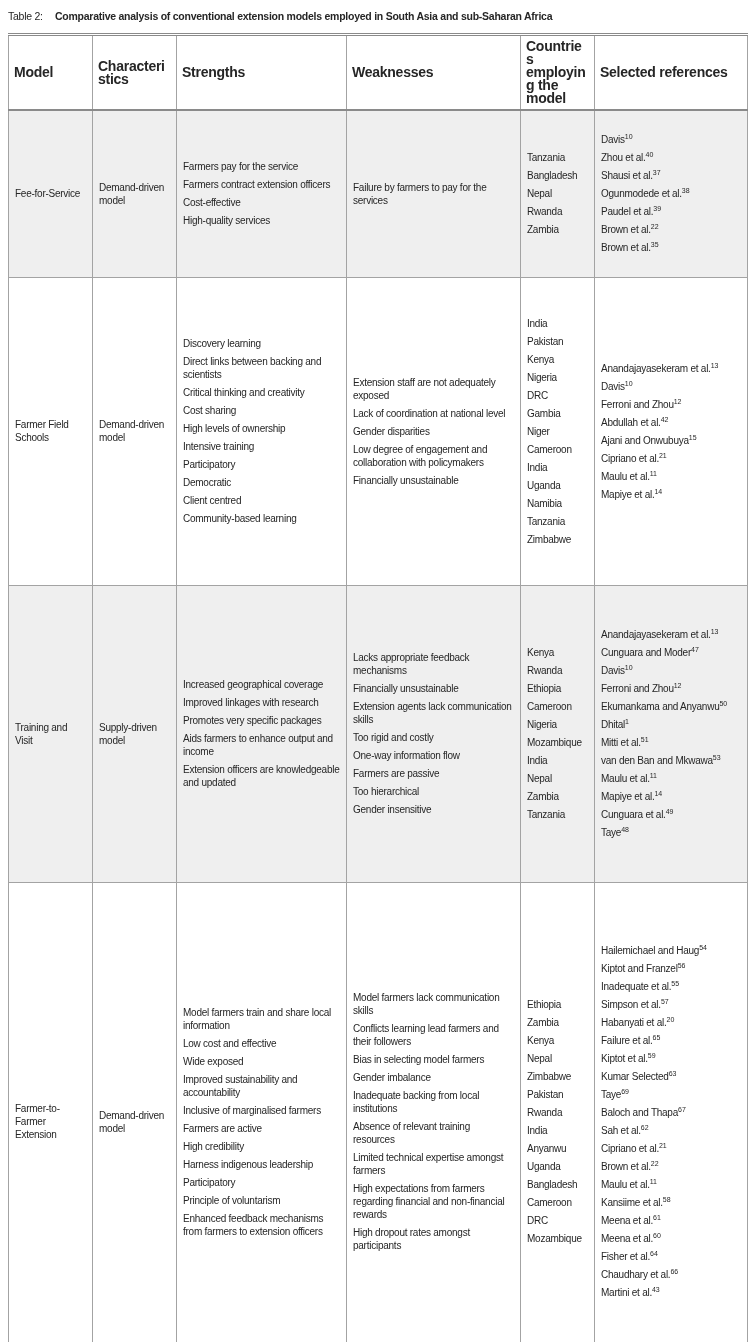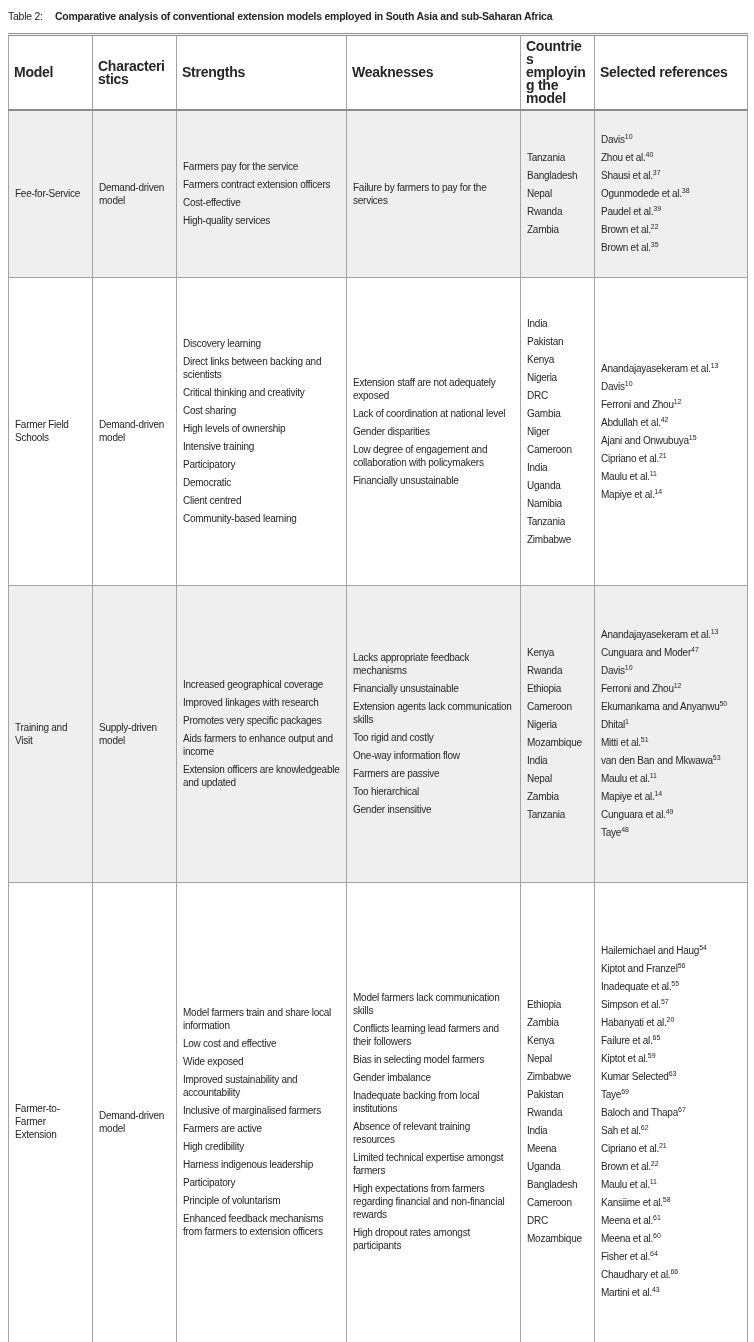--- a/index.html
+++ b/index.html
@@ -231,21 +231,21 @@
           </td>
           <td class="cell-countries">
             <p class="item">Ethiopia</p>
             <p class="item">Zambia</p>
             <p class="item">Kenya</p>
             <p class="item">Nepal</p>
             <p class="item">Zimbabwe</p>
             <p class="item">Pakistan</p>
             <p class="item">Rwanda</p>
             <p class="item">India</p>
-            <p class="item">Meena</p>
+            <p class="item">Anyanwu</p>
             <p class="item">Uganda</p>
             <p class="item">Bangladesh</p>
             <p class="item">Cameroon</p>
             <p class="item">DRC</p>
             <p class="item">Mozambique</p>
           </td>
           <td class="cell-references">
             <p class="item"><span>Hailemichael and Haug</span><sup>54</sup></p>
             <p class="item"><span>Kiptot and Franzel</span><sup>56</sup></p>
             <p class="item"><span>Inadequate et al.</span><sup>55</sup></p>

